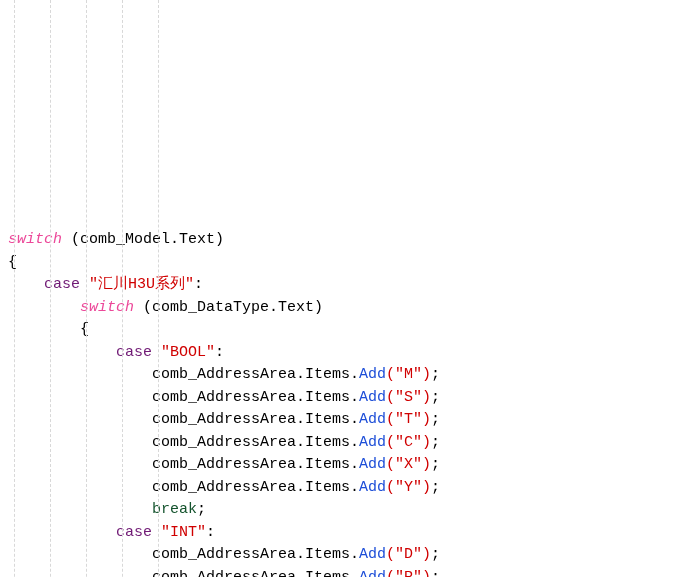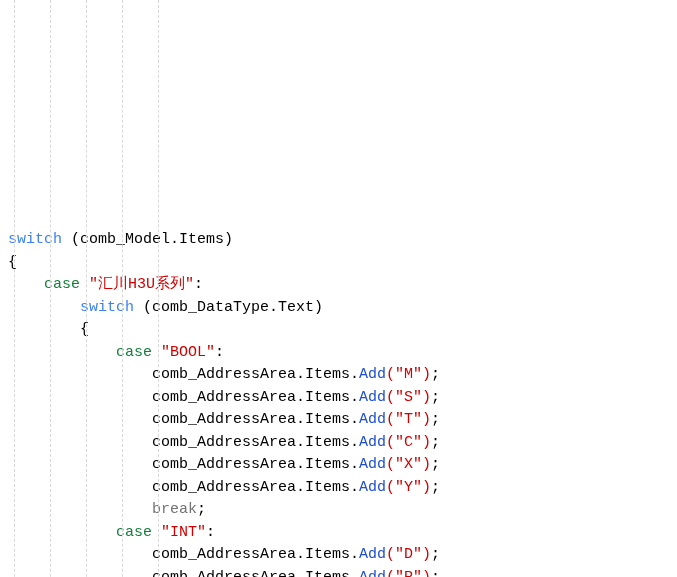--- a/index.html
+++ b/index.html
@@ -6,23 +6,23 @@
     body {
       font-family: Consolas, "Courier New", monospace;
       font-size: 15px;
       background: #ffffff;
       color: #000000;
       line-height: 1.5;
       padding: 4px 4px 4px 8px;
       white-space: pre;
       position: relative;
     }
-    .kw-switch { color: #3b82f6; }
-    .kw-case { color: #15803d; font-family: Liberation Mono, monospace; }
-    .kw-break { color: #737373; }
+    .kw-switch { color: #ec4899; font-style: italic; }
+    .kw-case { color: #701a75; font-family: Liberation Mono, monospace; }
+    .kw-break { color: #14532d; }
     .str { color: #d00000; }
     .method { color: #1d4ed8; }
     .guide {
       position: absolute;
       top: 0;
       bottom: 0;
       border-left: 1px dashed #d8d8d8;
       pointer-events: none;
     }
   </style>
@@ -30,21 +30,21 @@
 <body>
 
 
 
 <div class="guide" style="left:14px"></div>
 <div class="guide" style="left:50px"></div>
 <div class="guide" style="left:86px"></div>
 <div class="guide" style="left:122px"></div>
 <div class="guide" style="left:158px"></div>
 
-<div><span><span class="kw-switch">switch</span><span> (comb_Model.Items)</span></span>
+<div><span><span class="kw-switch">switch</span><span> (comb_Model.Text)</span></span>
 <span><span>{</span></span>
 <span>    <span class="kw-case">case</span> <span class="str">"汇川H3U系列"</span><span>:</span></span>
 <span>        <span class="kw-switch">switch</span><span> (comb_DataType.Text)</span></span>
 <span>        <span>{</span></span>
 <span>            <span class="kw-case">case</span> <span class="str">"BOOL"</span><span>:</span></span>
 <span>                <span>comb_AddressArea.Items.</span><span class="method">Add</span><span class="str">("M")</span><span>;</span></span>
 <span>                <span>comb_AddressArea.Items.</span><span class="method">Add</span><span class="str">("S")</span><span>;</span></span>
 <span>                <span>comb_AddressArea.Items.</span><span class="method">Add</span><span class="str">("T")</span><span>;</span></span>
 <span>                <span>comb_AddressArea.Items.</span><span class="method">Add</span><span class="str">("C")</span><span>;</span></span>
 <span>                <span>comb_AddressArea.Items.</span><span class="method">Add</span><span class="str">("X")</span><span>;</span></span>

